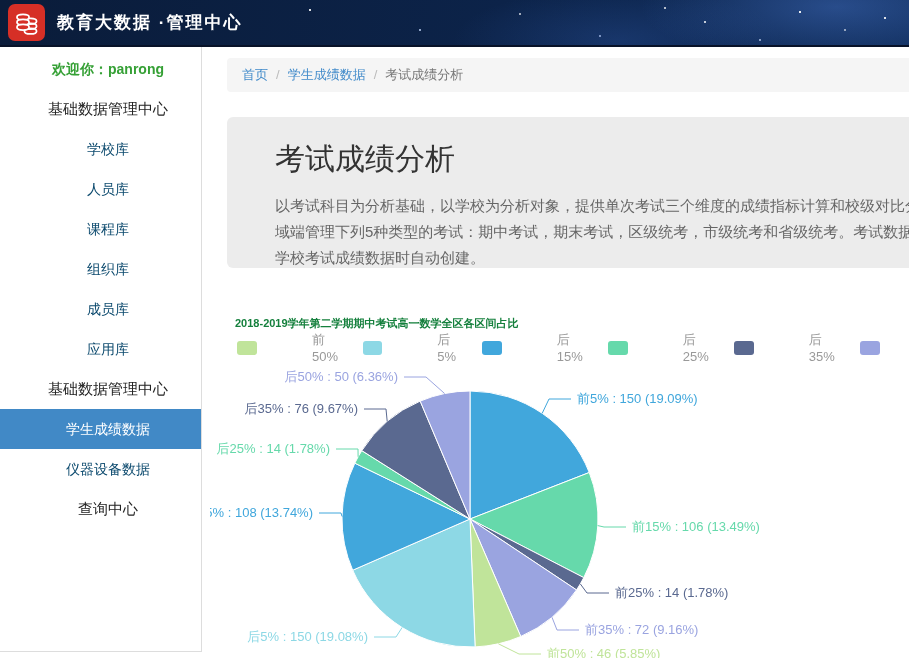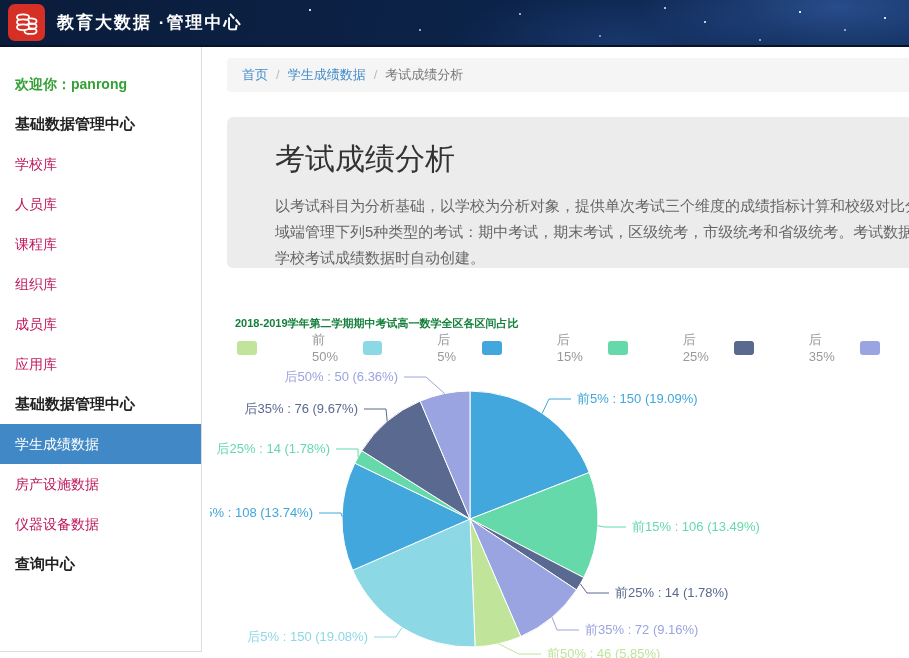--- a/index.html
+++ b/index.html
@@ -31,26 +31,26 @@
     border-radius:7px;display:flex;align-items:center;justify-content:center;
   }
   .header-title{
     position:absolute;left:57px;top:0;line-height:45px;color:#fff;
     font-size:17px;font-weight:bold;letter-spacing:2px;white-space:nowrap;
   }
   
   .sidebar{
     position:absolute;left:0;top:47px;width:202px;height:605px;background:#fff;
     border-right:1px solid #ddd;border-bottom:1px solid #ddd;
-    padding-top:17px;box-sizing:border-box;
+    padding-top:2px;box-sizing:border-box;text-align:center;
   }
   .sb-item{height:40px;line-height:40px;padding-left:15px;font-size:14px;white-space:nowrap;}
   .sb-item.welcome{color:#35a035;font-weight:bold;}
-  .sb-item.section{color:#222;font-weight:bold;font-size:15px;}
-  .sb-item.link{color:#be185d;cursor:pointer;}
+  .sb-item.section{color:#222;font-weight:normal;font-size:15px;}
+  .sb-item.link{color:#0c4a6e;cursor:pointer;}
   .sb-item.active{background:#4189c6;color:#fff;}
   
   .breadcrumb{
     position:absolute;left:227px;top:58px;width:700px;height:34px;background:#f5f5f5;
     border-radius:4px;line-height:34px;padding-left:15px;box-sizing:border-box;
     font-size:13px;color:#777;white-space:nowrap;
   }
   .bc-item{color:#428bca;cursor:pointer;}
   .bc-item.current{color:#777;cursor:default;}
   .bc-sep{color:#bbb;margin:0 8px;}
@@ -98,21 +98,20 @@
     <div class="sb-item welcome">欢迎你：panrong</div>
     <div class="sb-item section">基础数据管理中心</div>
     <div class="sb-item link">学校库</div>
     <div class="sb-item link">人员库</div>
     <div class="sb-item link">课程库</div>
     <div class="sb-item link">组织库</div>
     <div class="sb-item link">成员库</div>
     <div class="sb-item link">应用库</div>
     <div class="sb-item section">基础数据管理中心</div>
     <div class="sb-item link active">学生成绩数据</div>
-    <div class="sb-item link">房产设施数据</div>
     <div class="sb-item link">仪器设备数据</div>
     <div class="sb-item section">查询中心</div>
   </div>
 
 <div class="breadcrumb"><span class="bc-item">首页</span><span class="bc-sep">/</span><span class="bc-item">学生成绩数据</span><span class="bc-sep">/</span><span class="bc-item current">考试成绩分析</span></div>
 
 <div class="jumbotron">
   <div class="jumbo-title">考试成绩分析</div>
   <div class="jumbo-line">以考试科目为分析基础，以学校为分析对象，提供单次考试三个维度的成绩指标计算和校级对比分析。</div>
   <div class="jumbo-line">域端管理下列5种类型的考试：期中考试，期末考试，区级统考，市级统考和省级统考。考试数据在采</div>

